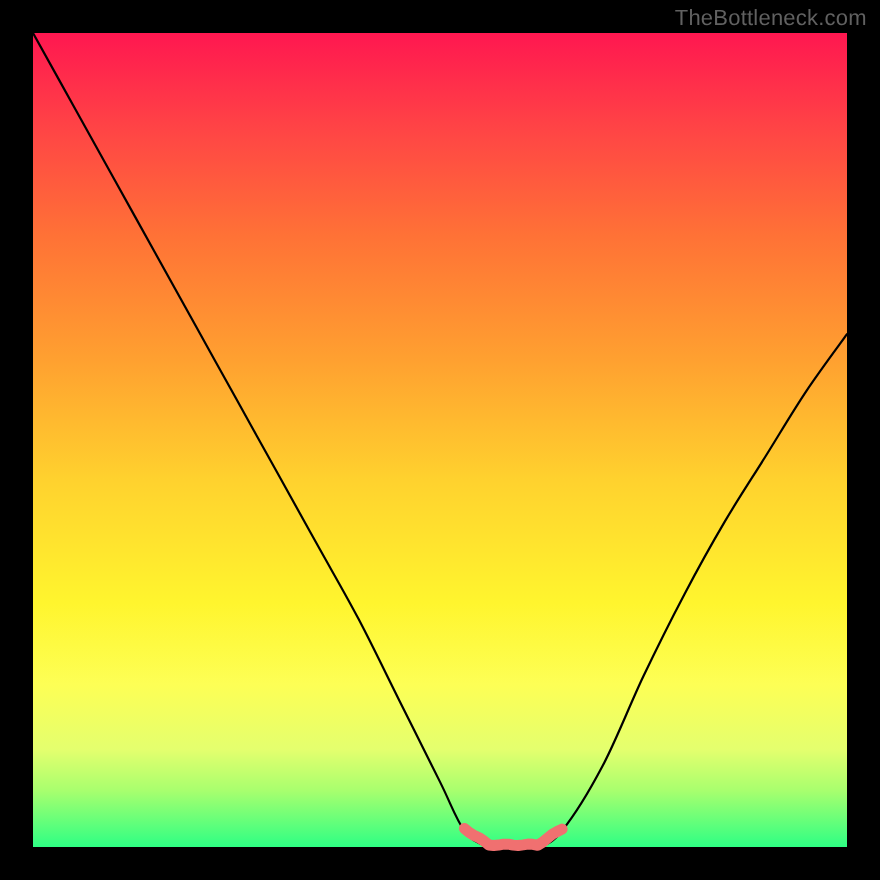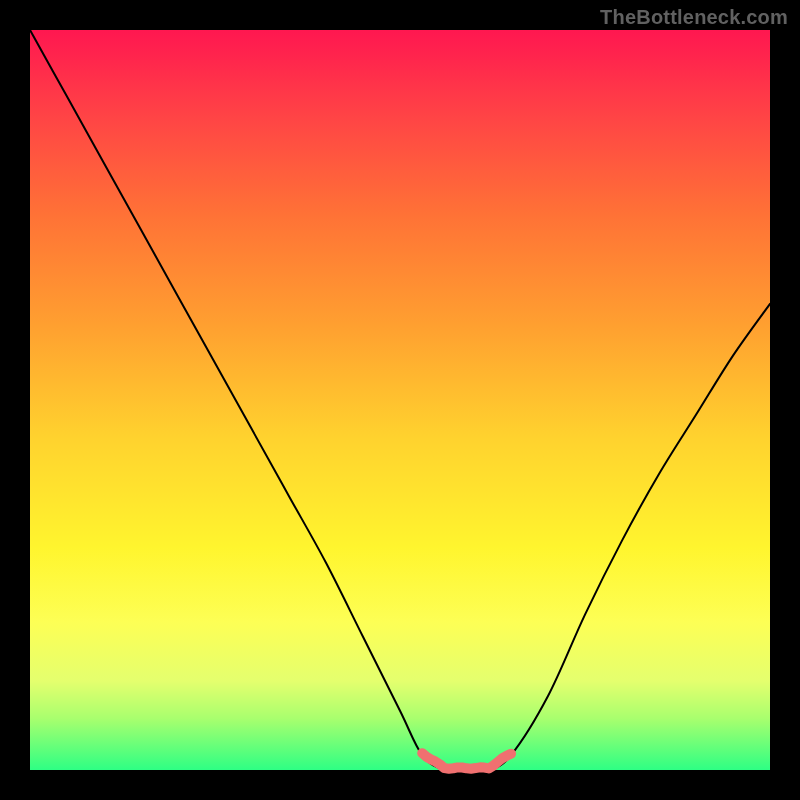--- a/index.html
+++ b/index.html
@@ -10,21 +10,21 @@
     position: relative;
     font-family: Arial, Helvetica, sans-serif;
     overflow: hidden;
   }
   .watermark {
     position: absolute;
     top: 6px;
     right: 12px;
     color: #616161;
     font-size: 20px;
-    font-weight: 700;
+    font-weight: 400;
     z-index: 10;
     letter-spacing: 0.2px;
   }
   .plot {
     position: absolute;
     left: 30px;
     top: 30px;
     width: 740px;
     height: 740px;
     background: linear-gradient(to bottom,

